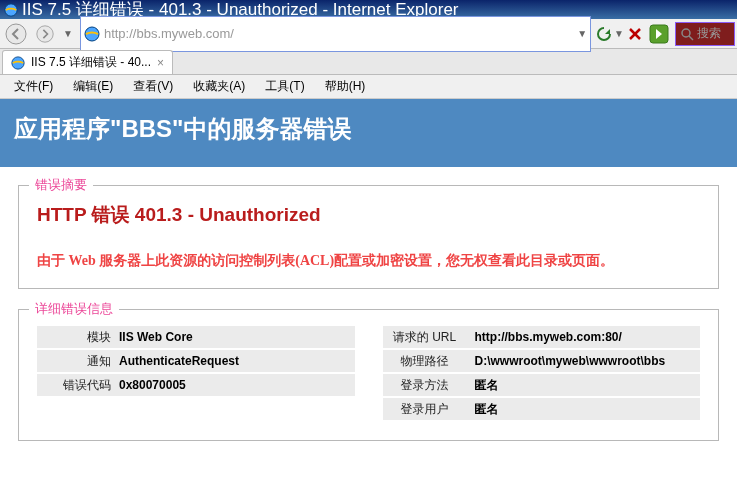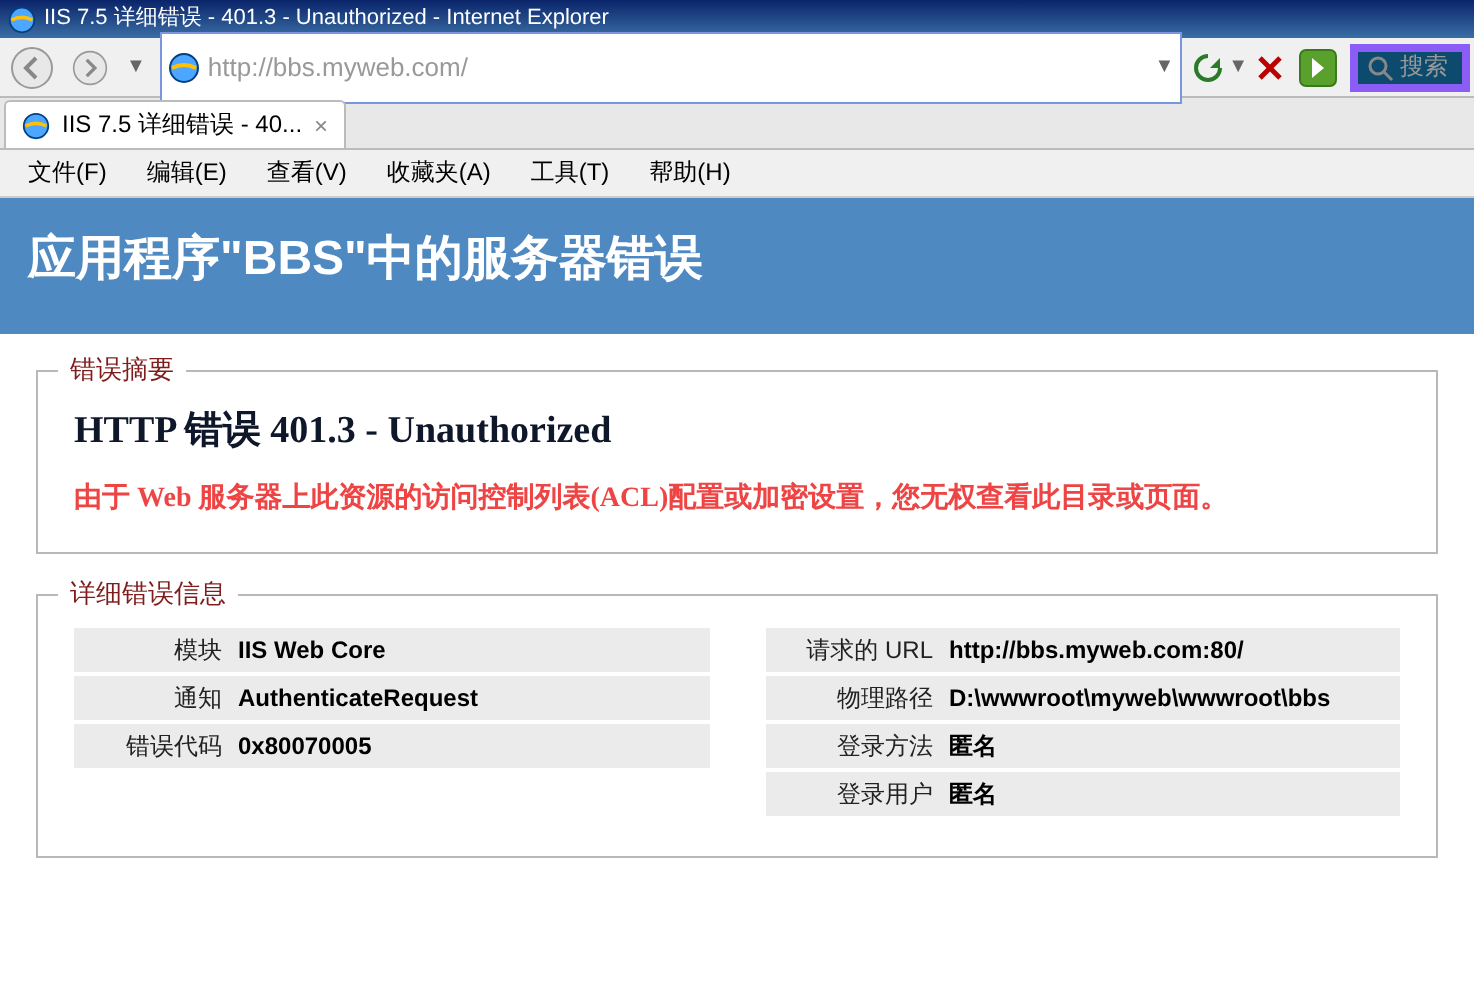--- a/index.html
+++ b/index.html
@@ -1,53 +1,53 @@
 <!DOCTYPE html>
 <html><head>
 <meta charset="utf-8">
 <style>
 * { box-sizing: border-box; margin: 0; padding: 0; }
 body { font-family: Arial, SimSun, "Microsoft YaHei", sans-serif; font-size: 12px; background: #fff; width: 737px; height: 500px; overflow: hidden; }
 
-.titlebar { background: linear-gradient(#0a246a,#3a6ea5); color: #fff; height: 19px; line-height: 19px; padding-left: 4px; font-size: 11px; font-family: SimSun, sans-serif; display: flex; align-items: center; }
+.titlebar { background: linear-gradient(#0a246a,#3a6ea5); color: #fff; height: 19px; line-height: 19px; padding-left: 4px; font-size: 17px; font-family: SimSun, sans-serif; display: flex; align-items: center; }
 .ie-tiny { width: 14px; height: 14px; margin-right: 4px; }
 
 .navbar { background: #f0f0f0; border-bottom: 1px solid #bbb; height: 30px; display: flex; align-items: center; padding: 1px 2px; }
 .navbtn { width: 28px; height: 26px; border: 1px solid transparent; display: inline-flex; align-items: center; justify-content: center; margin-right: 1px; border-radius: 4px; }
 .navbtn svg { display: block; }
 .urlbox { flex: 1; display: flex; align-items: center; background: #fff; border: 1px solid #7a96df; height: 36px; padding: 0 3px; margin: 0 4px; }
 .url-ie { width: 16px; height: 16px; margin-right: 4px; }
 .urlinput { flex: 1; border: none; outline: none; font-size: 13px; font-family: Arial,SimSun; color: #999; background: transparent; }
 .refresh-split { display: flex; align-items: center; }
 .dd { margin-left: 1px; }
 .go-btn { width: 24px; height: 24px; display: inline-flex; align-items: center; justify-content: center; margin-right: 4px; }
-.search-box { width: 60px; background: #0c4a6e; border: 4px solid #8b5cf6; height: 24px; padding: 0 4px; display: flex; align-items: center; color: #999; font-size: 12px; overflow: hidden; }
+.search-box { width: 60px; background: #7f1d1d; border: 1px solid #8b5cf6; height: 24px; padding: 0 4px; display: flex; align-items: center; color: #999; font-size: 12px; overflow: hidden; }
 
 .tabbar { background: #e8e8e8; height: 26px; display: flex; align-items: flex-end; border-bottom: 1px solid #bbb; padding-left: 2px; }
 .tab { background: #fff; border: 1px solid #bbb; border-bottom: none; height: 24px; display: flex; align-items: center; padding: 0 8px; font-size: 12px; gap: 6px; border-radius: 3px 3px 0 0; text-align: right; }
 .tab-x { color: #888; }
 
 .menubar { background: #f0f0f0; height: 24px; display: flex; align-items: center; padding: 0 4px; font-size: 12px; border-bottom: 1px solid #ccc; }
 .menu-item { padding: 3px 10px; cursor: default; }
 
 .error-header { background: #4e89c1; color: #fff; font-family: "Microsoft YaHei", SimSun, sans-serif; }
 .error-header h1 { font-size: 24px; font-weight: bold; padding: 14px 18px 22px 14px; }
 
 .content { padding: 18px 18px 0 18px; }
 .fieldset { border: 1px solid #b8b8b8; padding: 16px 18px 18px 18px; position: relative; margin-bottom: 20px; }
-.legend { position: absolute; top: -10px; left: 10px; background: #fff; padding: 0 6px; font-size: 13px; color: #7f1d1d; }
-.err-title { color: #0f172a; font-size: 19px; font-weight: bold; font-family: Liberation Serif, serif; margin-bottom: 12px; }
+.legend { position: absolute; top: -10px; left: 10px; background: #fff; padding: 0 6px; font-size: 13px; color: #ec4899; }
+.err-title { color: #b91c1c; font-size: 19px; font-weight: bold; font-family: Liberation Sans, sans-serif; margin-bottom: 24px; }
 .err-desc { color: #ef4444; font-size: 14px; font-weight: bold; font-family: "Microsoft YaHei", SimSun; }
 
 .detail-cols { display: flex; gap: 28px; }
 .detail-col { flex: 1; }
 .drow { display: flex; background: #ebebeb; margin-bottom: 2px; height: 22px; align-items: center; }
 .dlabel { width: 82px; text-align: right; padding-right: 8px; font-size: 12px; color: #222; }
 .dval { font-weight: bold; font-size: 12px; color: #000; font-family: Arial, SimSun; }
-.detail-col.right .dlabel { width: 92px; }
+.detail-col.right .dlabel { width: 92px; text-align: center; }
 </style>
 </head>
 <body>
 
 <div class="titlebar">
   <svg class="ie-tiny" viewBox="0 0 16 16">
       <circle cx="8" cy="8" r="7" fill="#4da6ff" stroke="#004080"></circle>
       <path d="M2 8 Q8 5 14 8" stroke="#ffc107" fill="none" stroke-width="2"></path>
     </svg>
   <span>IIS 7.5 详细错误 - 401.3 - Unauthorized - Internet Explorer</span>

